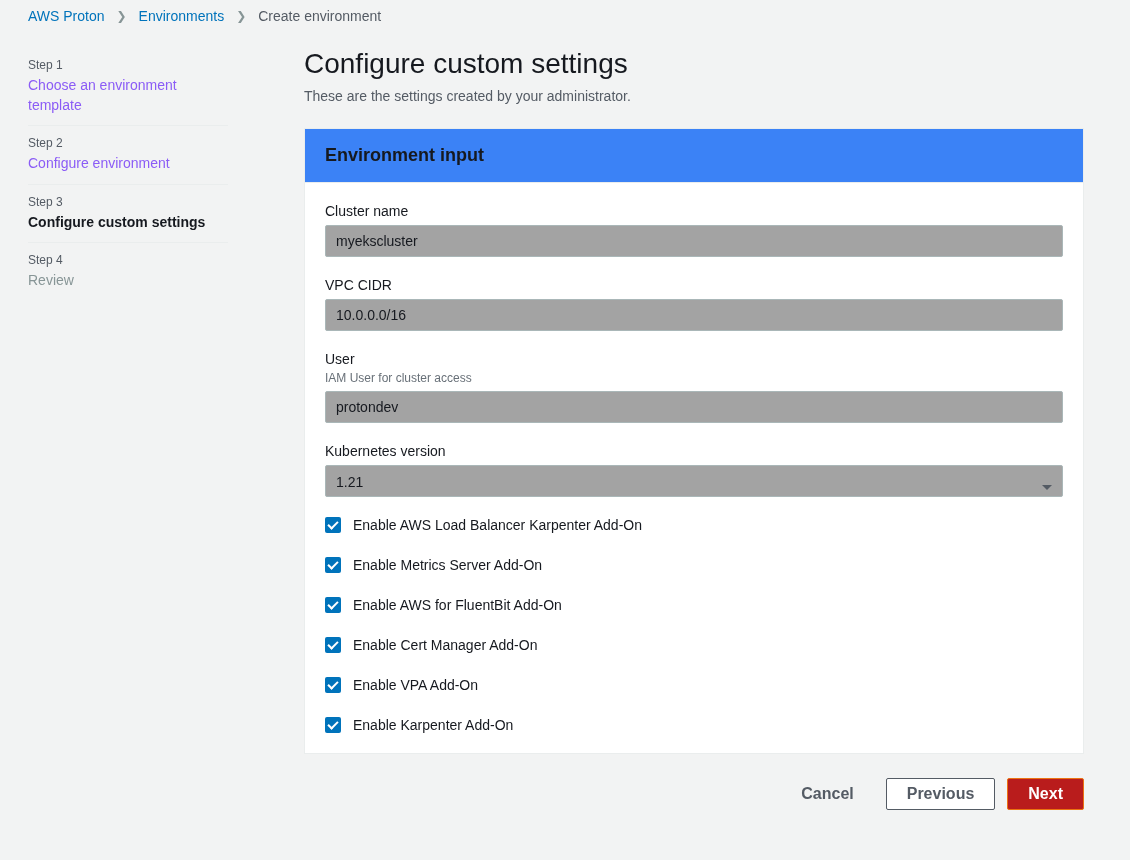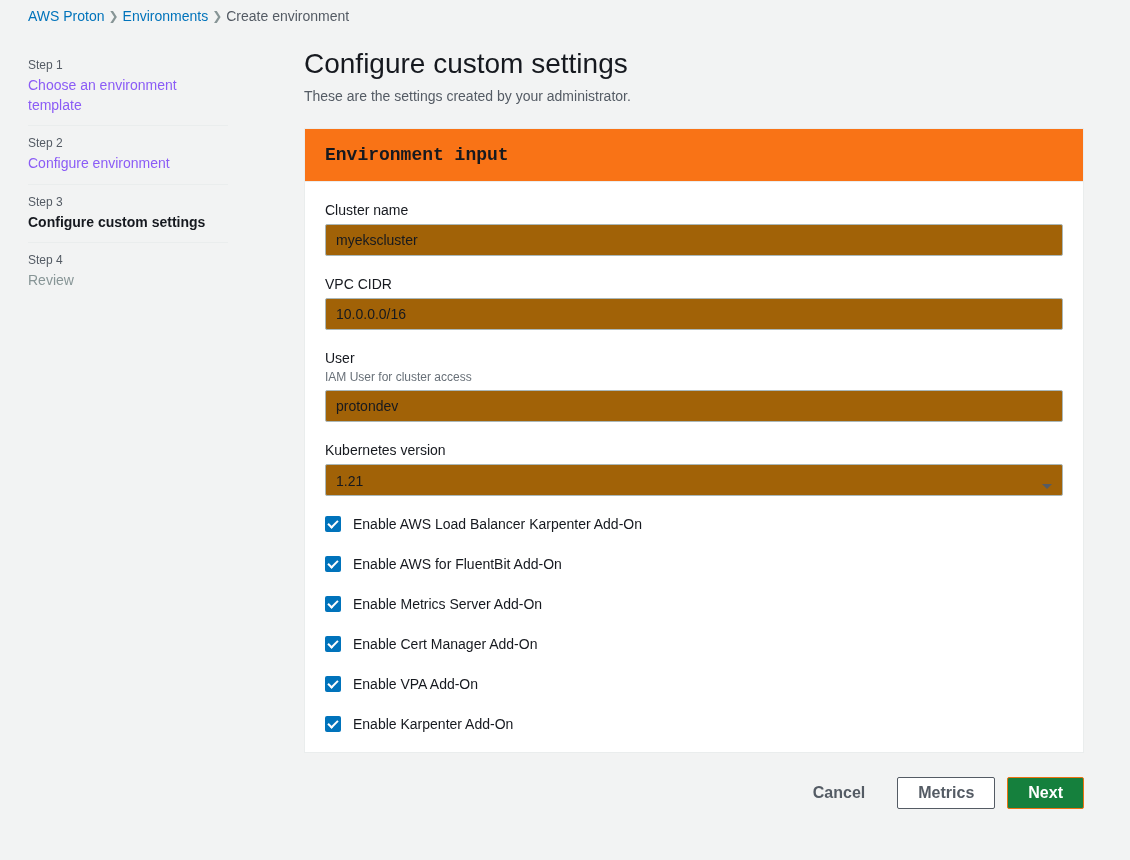--- a/index.html
+++ b/index.html
@@ -11,21 +11,21 @@
       width: 1130px;
       height: 860px;
       overflow: hidden;
     }
     .breadcrumb {
       padding: 8px 28px;
       font-size: 14px;
       color: #545b64;
       display: flex;
       align-items: center;
-      gap: 4px;
+      gap: 12px;
     }
     .breadcrumb a {
       color: #0073bb;
       text-decoration: none;
     }
     .breadcrumb .chev {
       color: #879596;
       font-size: 12px;
     }
     .container {
@@ -72,22 +72,21 @@
       margin-bottom: 24px;
     }
     .panel {
       background: #fff;
       border: 1px solid #eaeded;
       margin-bottom: 20px;
     }
     .panel-header {
       padding: 16px 20px;
       border-bottom: 1px solid #eaeded;
-      background: #f97316;
-      font-family: Liberation Mono, monospace;
+      background: #3b82f6;
     }
     .panel-header h2 {
       font-size: 18px;
       font-weight: 700;
       color: #16191f;
     }
     .panel-body {
       padding: 20px;
     }
     .field {
@@ -104,21 +103,21 @@
       color: #687078;
       margin-bottom: 6px;
       margin-top: -2px;
     }
     input[type="text"], .select {
       width: 100%;
       padding: 6px 10px;
       font-size: 14px;
       border: 1px solid #aab7b8;
       border-radius: 2px;
-      background: #a16207;
+      background: #a3a3a3;
       color: #16191f;
       height: 32px;
     }
     .select {
       display: flex;
       align-items: flex-end;
       justify-content: space-between;
       cursor: pointer;
     }
     .caret {
@@ -173,21 +172,21 @@
     }
     .btn-link {
       color: #545b64;
     }
     .btn-outline {
       border: 1px solid #545b64;
       color: #545b64;
       background: #fff;
     }
     .btn-primary {
-      background: #15803d;
+      background: #b91c1c;
       color: #fff;
       border: 1px solid #ec7211;
     }
   </style>
 </head>
 <body>
 
 <div class="breadcrumb">
   <a>AWS Proton</a>
   <span class="chev">❯</span>
@@ -249,41 +248,41 @@
             <span class="caret"></span>
           </div>
         </div>
 
         <div class="checkbox-row">
           <div class="cb"></div>
           <span class="cb-label">Enable AWS Load Balancer Karpenter Add-On</span>
         </div>
         <div class="checkbox-row">
           <div class="cb"></div>
+          <span class="cb-label">Enable Metrics Server Add-On</span>
+        </div>
+        <div class="checkbox-row">
+          <div class="cb"></div>
           <span class="cb-label">Enable AWS for FluentBit Add-On</span>
-        </div>
-        <div class="checkbox-row">
-          <div class="cb"></div>
-          <span class="cb-label">Enable Metrics Server Add-On</span>
         </div>
         <div class="checkbox-row">
           <div class="cb"></div>
           <span class="cb-label">Enable Cert Manager Add-On</span>
         </div>
         <div class="checkbox-row">
           <div class="cb"></div>
           <span class="cb-label">Enable VPA Add-On</span>
         </div>
         <div class="checkbox-row">
           <div class="cb"></div>
           <span class="cb-label">Enable Karpenter Add-On</span>
         </div>
 
       </div>
     </div>
 
     <div class="footer-buttons">
       <button class="btn btn-link">Cancel</button>
-      <button class="btn btn-outline">Metrics</button>
+      <button class="btn btn-outline">Previous</button>
       <button class="btn btn-primary">Next</button>
     </div>
   </div>
 </div>
 
 </body></html>

